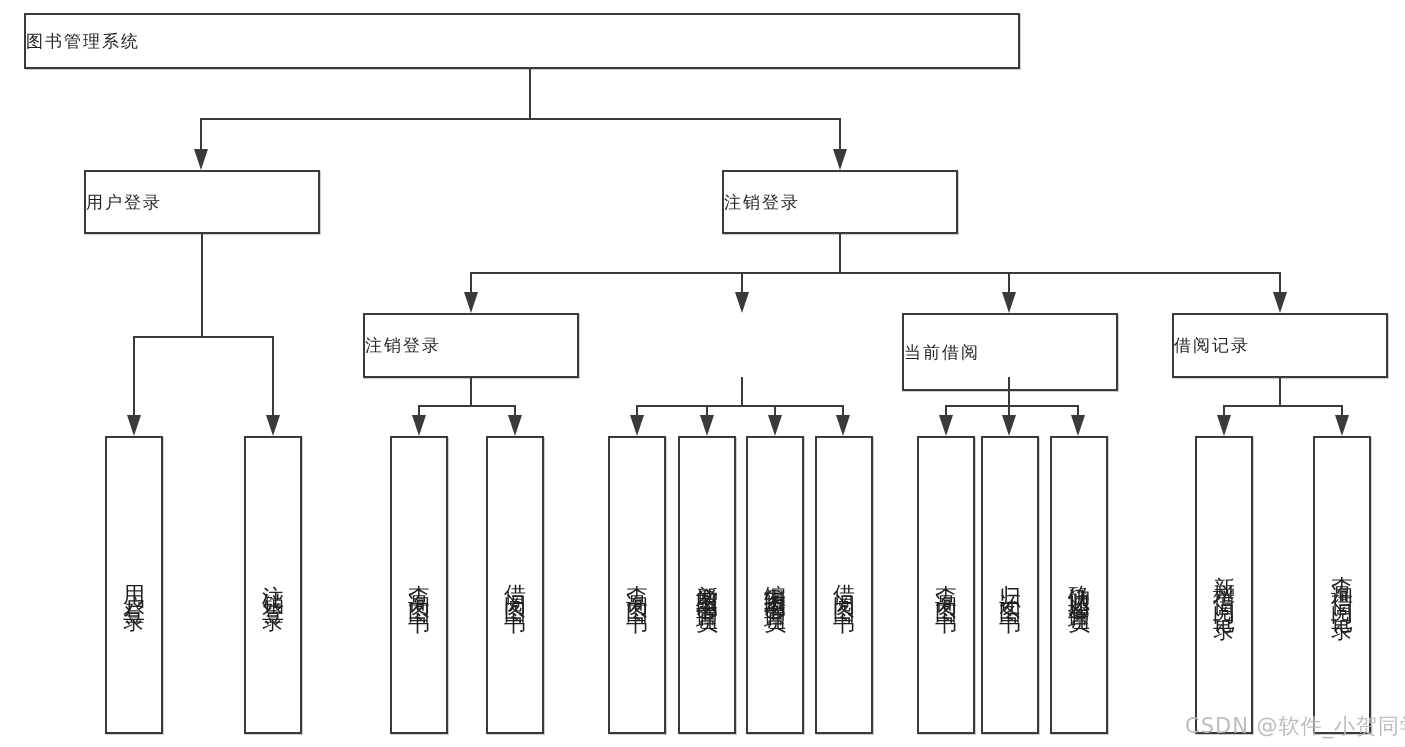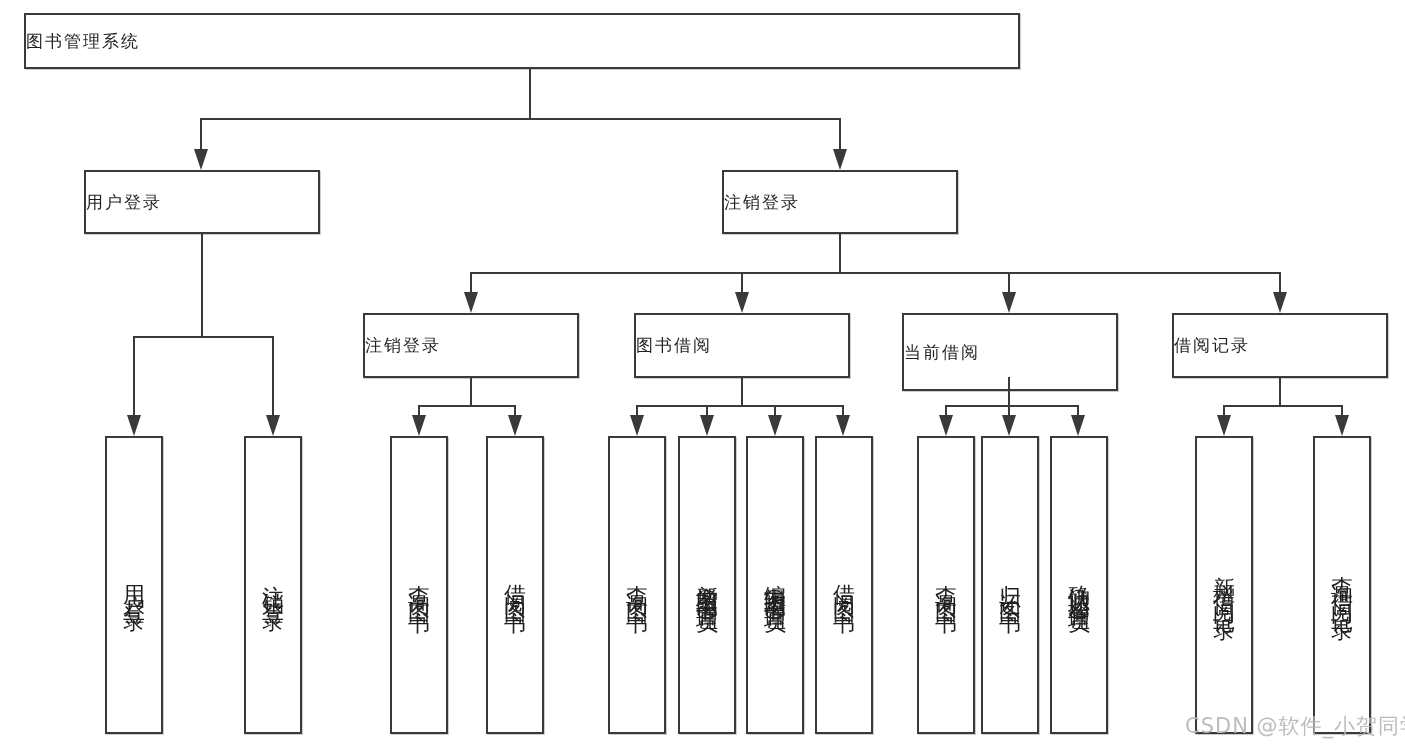--- a/index.html
+++ b/index.html
@@ -87,23 +87,20 @@
   <div class="ln" style="left:1008px;top:272px;width:2px;height:26px;"></div>
   <div class="ln" style="left:1279px;top:272px;width:2px;height:26px;"></div>
   <div class="ar" style="left:464px;top:292px;"></div>
   <div class="ar" style="left:735px;top:292px;"></div>
   <div class="ar" style="left:1002px;top:292px;"></div>
   <div class="ar" style="left:1273px;top:292px;"></div>
 
   <div class="b" style="left:363px;top:313px;width:216px;height:65px;">
     <span>注销登录</span>
   </div>
-  <div class="b" style="left:634px;top:313px;width:216px;height:65px;">
-    <span>图书借阅</span>
-  </div>
   <div class="b" style="left:902px;top:313px;width:216px;height:78px;">
     <span>当前借阅</span>
   </div>
   <div class="b" style="left:1172px;top:313px;width:216px;height:65px;">
     <span>借阅记录</span>
   </div>
 
   <div class="ln" style="left:470px;top:377px;width:2px;height:30px;"></div>
   <div class="ln" style="left:418px;top:405px;width:98px;height:2px;"></div>
   <div class="ln" style="left:418px;top:405px;width:2px;height:16px;"></div>

